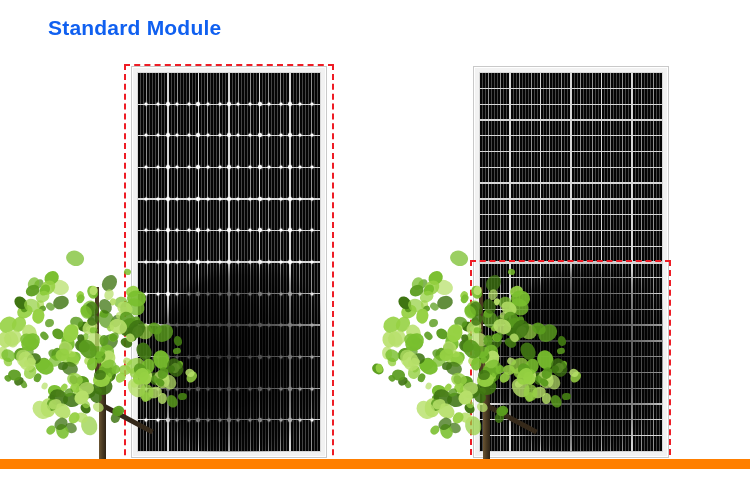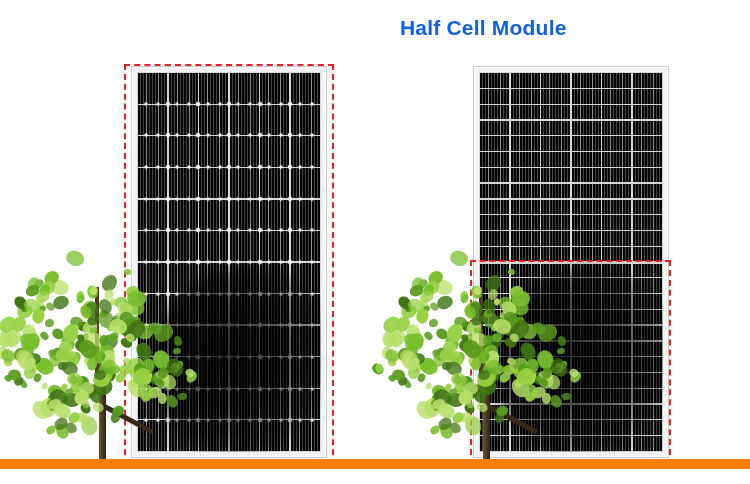--- a/index.html
+++ b/index.html
@@ -93,22 +93,22 @@
   }
 
   
   #ground-bar{position:absolute;left:0;width:750px;background:#ff7f00;}
 </style>
 </head>
 <body style="background: rgb(255, 255, 255);">
 
 <div class="stage">
 
-
-  <div class="title" id="title-right" style="color: rgb(16, 96, 240);">Half Cell Module</div>
+  <div class="title" id="title-left" style="color: rgb(16, 96, 240);">Standard Module</div>
+
 
   <div class="panel" id="panel-standard" style="left: 131px; top: 66px; width: 196px; height: 392px;">
     <div class="frame"></div>
     <div class="glass" id="glass-standard" style="left: 6px; top: 6px; width: 184px; height: 380px;">
       <div class="cellarea" id="cells-standard" style="grid-template-columns: repeat(6, 1fr); grid-template-rows: repeat(12, 1fr); gap: 1.4px; padding: 1.4px; box-sizing: border-box; background: rgb(216, 216, 216);">
           <div class="cell"></div>
           <div class="cell"></div>
           <div class="cell"></div>
           <div class="cell"></div>
           <div class="cell"></div>

